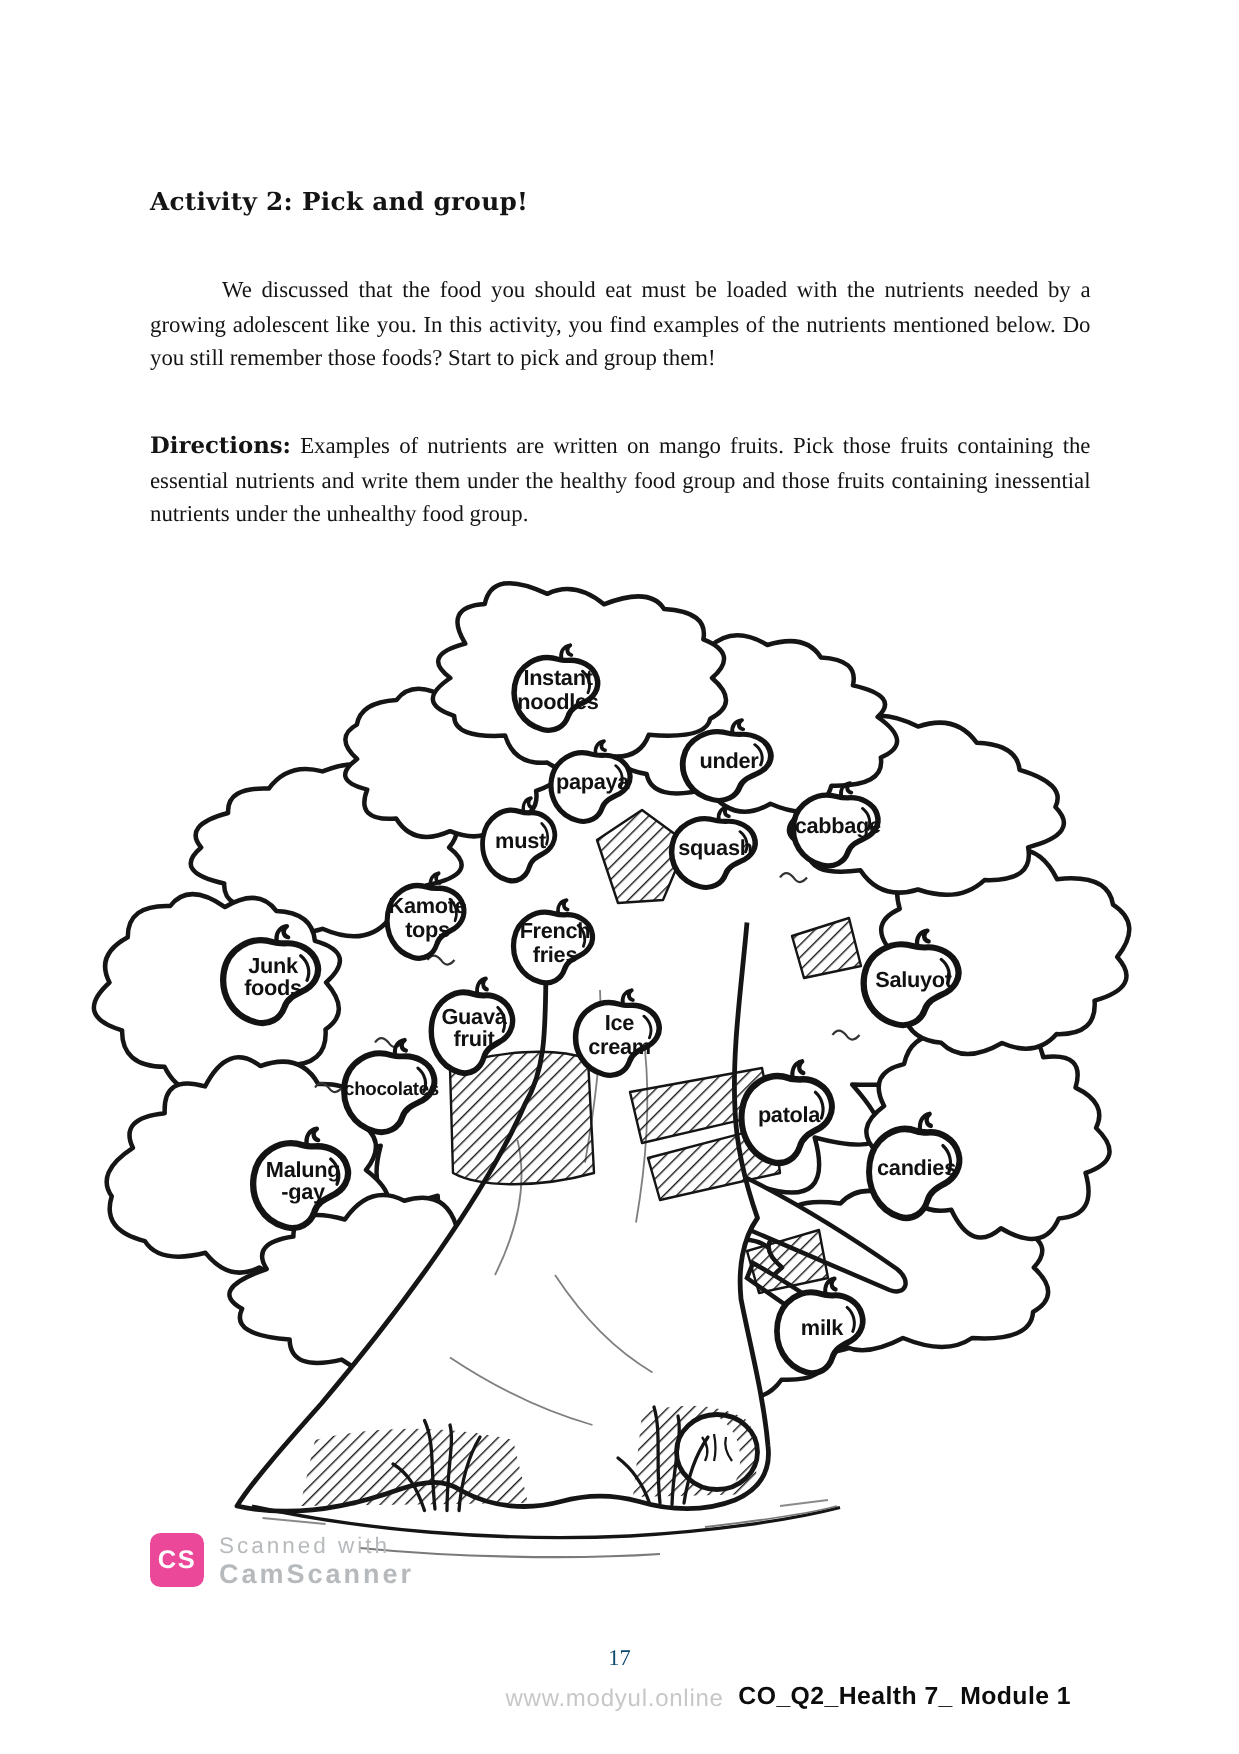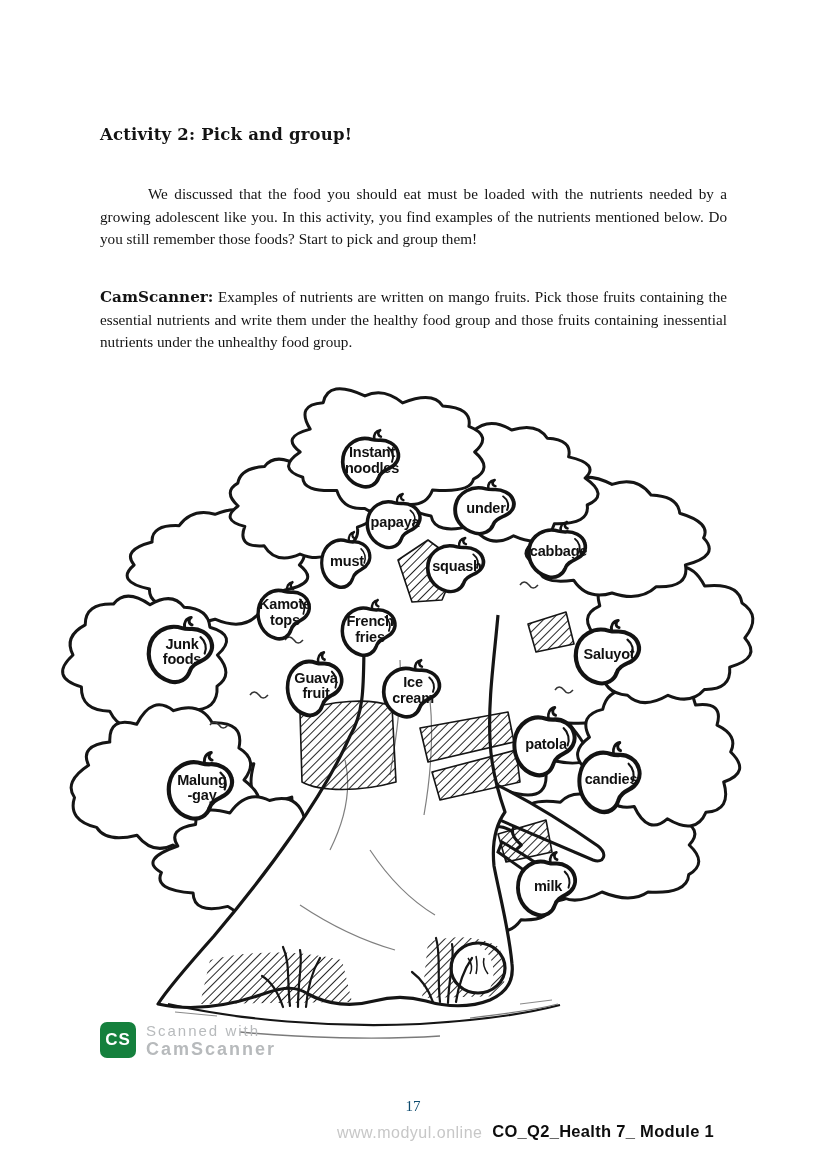--- a/index.html
+++ b/index.html
@@ -14,21 +14,21 @@
   .runin{font-family:"DejaVu Serif",serif;font-weight:bold;font-size:15.2px;}
   #tree-svg{position:absolute;left:0;top:0;width:826px;height:1169px;pointer-events:none;}
   .fruit{position:absolute;}
   .fruit .mango-svg{position:absolute;left:0;top:0;width:100%;height:100%;overflow:visible;}
   .fruit .lbl{position:absolute;left:50%;top:46%;transform:translate(-50%,-50%);
         font-family:"Liberation Sans",sans-serif;font-weight:bold;font-size:14.5px;
         line-height:1.08;color:#111;text-align:center;white-space:pre-line;letter-spacing:-.2px;}
   .fruit.sm .lbl{font-size:12.5px;}
   
   #watermark{position:absolute;left:100px;top:1022px;display:flex;align-items:flex-start;gap:10px;}
-  #cs-logo{width:36px;height:36px;background:#15803d;border-radius:7px;color:#fff;
+  #cs-logo{width:36px;height:36px;background:#ec4899;border-radius:7px;color:#fff;
         font-family:"Liberation Sans",sans-serif;font-weight:bold;font-size:17px;
         display:flex;align-items:center;justify-content:center;letter-spacing:1px;}
   #wm-text{font-family:"Liberation Sans",sans-serif;color:#b7babc;line-height:1.15;}
   #wm-line1{font-size:15px;letter-spacing:2px;}
   #wm-line2{font-size:18px;font-weight:bold;letter-spacing:2px;}
   
   #page-number{position:absolute;left:0;top:1098px;width:826px;text-align:center;
         font-size:15px;color:#0c4a6e;}
   #footer-url{position:absolute;left:337px;top:1124px;font-family:"Liberation Sans",sans-serif;
         font-size:16px;color:#c7c7c7;letter-spacing:.5px;}
@@ -37,21 +37,21 @@
 </style>
 </head>
 <body>
 
 <div id="page">
 
   <h1 class="doc-title">Activity 2: Pick and group!</h1>
 
   <p class="para" id="para1">We discussed that the food you should eat must be loaded with the nutrients needed by a growing adolescent like you. In this activity, you find examples of the nutrients mentioned below. Do you still remember those foods? Start to pick and group them!</p>
 
-  <p class="para" id="para2"><span class="runin">CamScanner:</span><span> Examples of nutrients are written on mango fruits. Pick those fruits containing the essential nutrients and write them under the healthy food group and those fruits containing inessential nutrients under the unhealthy food group.</span></p>
+  <p class="para" id="para2"><span class="runin">Directions:</span><span> Examples of nutrients are written on mango fruits. Pick those fruits containing the essential nutrients and write them under the healthy food group and those fruits containing inessential nutrients under the unhealthy food group.</span></p>
 
   <svg id="tree-svg" viewBox="0 0 826 1169" xmlns="http://www.w3.org/2000/svg">
     <defs>
       <pattern id="hatch" width="6" height="6" patternUnits="userSpaceOnUse" patternTransform="rotate(45)">
         <line x1="0" y1="0" x2="0" y2="6" stroke="#1a1a1a" stroke-width="1.9"></line>
       </pattern>
       <g id="mango-shape">
         <path d="M 50 16 C 32 10, 14 22, 11 40 C 8 59, 18 76, 36 81 C 47 84, 56 78, 59 69
                  C 61 62, 67 59, 73 56 C 82 52, 88 43, 85 33 C 82 22, 70 16, 59 17
                  C 56 17, 53 17, 50 16 Z" fill="#ffffff" stroke="#131313" stroke-width="5" stroke-linejoin="round"></path>
@@ -174,21 +174,21 @@
         <use href="#mango-shape"></use>
       </svg>
     <span class="lbl">under</span>
     </div>
   <div class="fruit" style="left:315px;top:530px;width:64px;height:70px">
     <svg class="mango-svg" viewBox="0 0 100 100" preserveAspectRatio="none">
         <use href="#mango-shape"></use>
       </svg>
     <span class="lbl">must</span>
     </div>
-  <div class="fruit" style="left:420px;top:536px;width:74px;height:68px">
+  <div class="fruit" style="left:440px;top:536px;width:74px;height:68px">
     <svg class="mango-svg" viewBox="0 0 100 100" preserveAspectRatio="none">
         <use href="#mango-shape"></use>
       </svg>
     <span class="lbl">squash</span>
     </div>
   <div class="fruit" style="left:521px;top:520px;width:75px;height:70px">
     <svg class="mango-svg" viewBox="0 0 100 100" preserveAspectRatio="none">
         <use href="#mango-shape"></use>
       </svg>
     <span class="lbl">cabbage</span>
@@ -227,21 +227,27 @@
     <span class="lbl">Guava
 fruit</span>
     </div>
   <div class="fruit" style="left:376px;top:658px;width:74px;height:72px">
     <svg class="mango-svg" viewBox="0 0 100 100" preserveAspectRatio="none">
         <use href="#mango-shape"></use>
       </svg>
     <span class="lbl">Ice
 cream</span>
     </div>
-  <div class="fruit" style="left:506px;top:705px;width:80px;height:86px">
+  <div class="fruit sm" style="left:221px;top:691px;width:80px;height:78px">
+    <svg class="mango-svg" viewBox="0 0 100 100" preserveAspectRatio="none">
+        <use href="#mango-shape"></use>
+      </svg>
+    <span class="lbl">chocolates</span>
+    </div>
+  <div class="fruit" style="left:486px;top:705px;width:80px;height:86px">
     <svg class="mango-svg" viewBox="0 0 100 100" preserveAspectRatio="none">
         <use href="#mango-shape"></use>
       </svg>
     <span class="lbl">patola</span>
     </div>
   <div class="fruit" style="left:160px;top:750px;width:84px;height:84px">
     <svg class="mango-svg" viewBox="0 0 100 100" preserveAspectRatio="none">
         <use href="#mango-shape"></use>
       </svg>
     <span class="lbl">Malung

